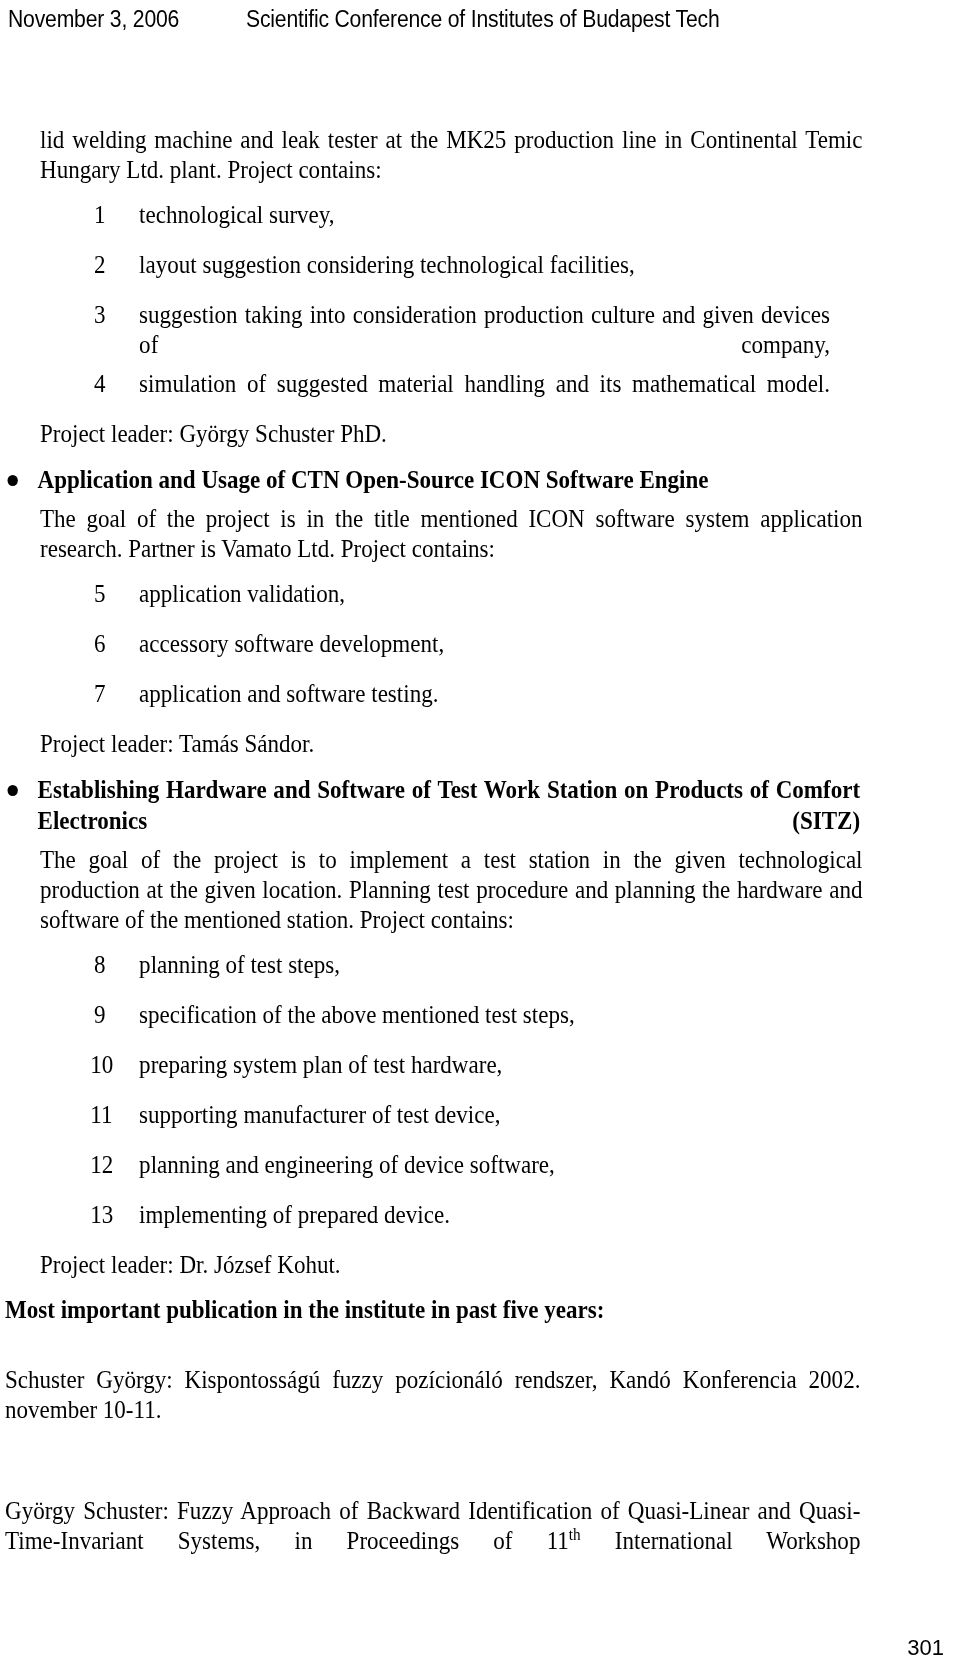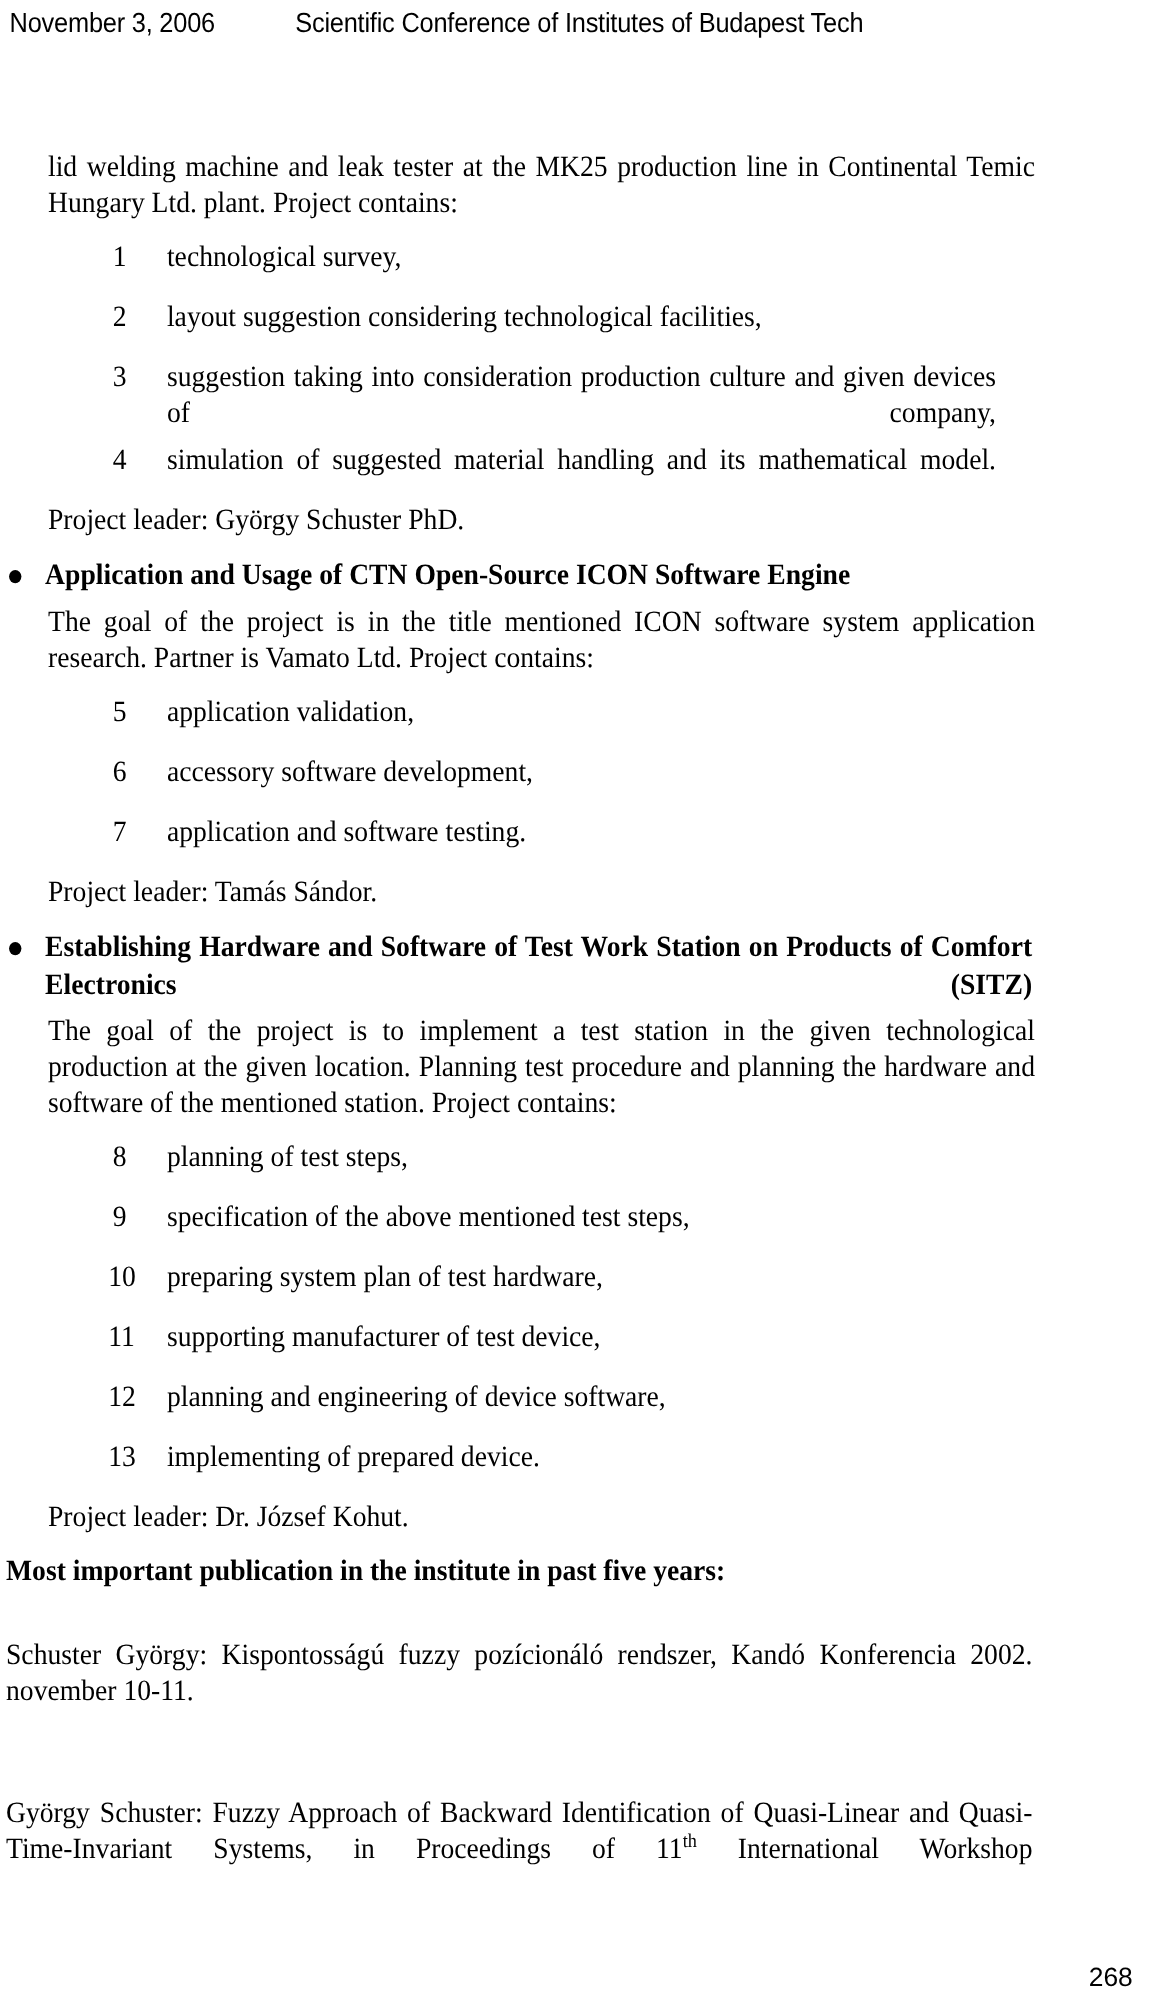--- a/index.html
+++ b/index.html
@@ -307,15 +307,15 @@
     <div class="spacer-md"></div>
 
     <p class="p para-flush">Schuster György: Kispontosságú fuzzy pozícionáló rendszer, Kandó Konferencia 2002. november 10-11.</p>
 
     <div class="spacer-lg"></div>
 
     <p class="p para-flush" style="text-align-last: justify;"><span>György Schuster: Fuzzy Approach of Backward Identification of Quasi-Linear and Quasi-Time-Invariant Systems, in Proceedings of 11</span><sup class="sup-th">th</sup><span> International Workshop</span></p>
 
   </div>
 
-  <div class="page-number">268</div>
+  <div class="page-number">301</div>
 
 </div>
 
 </body></html>

